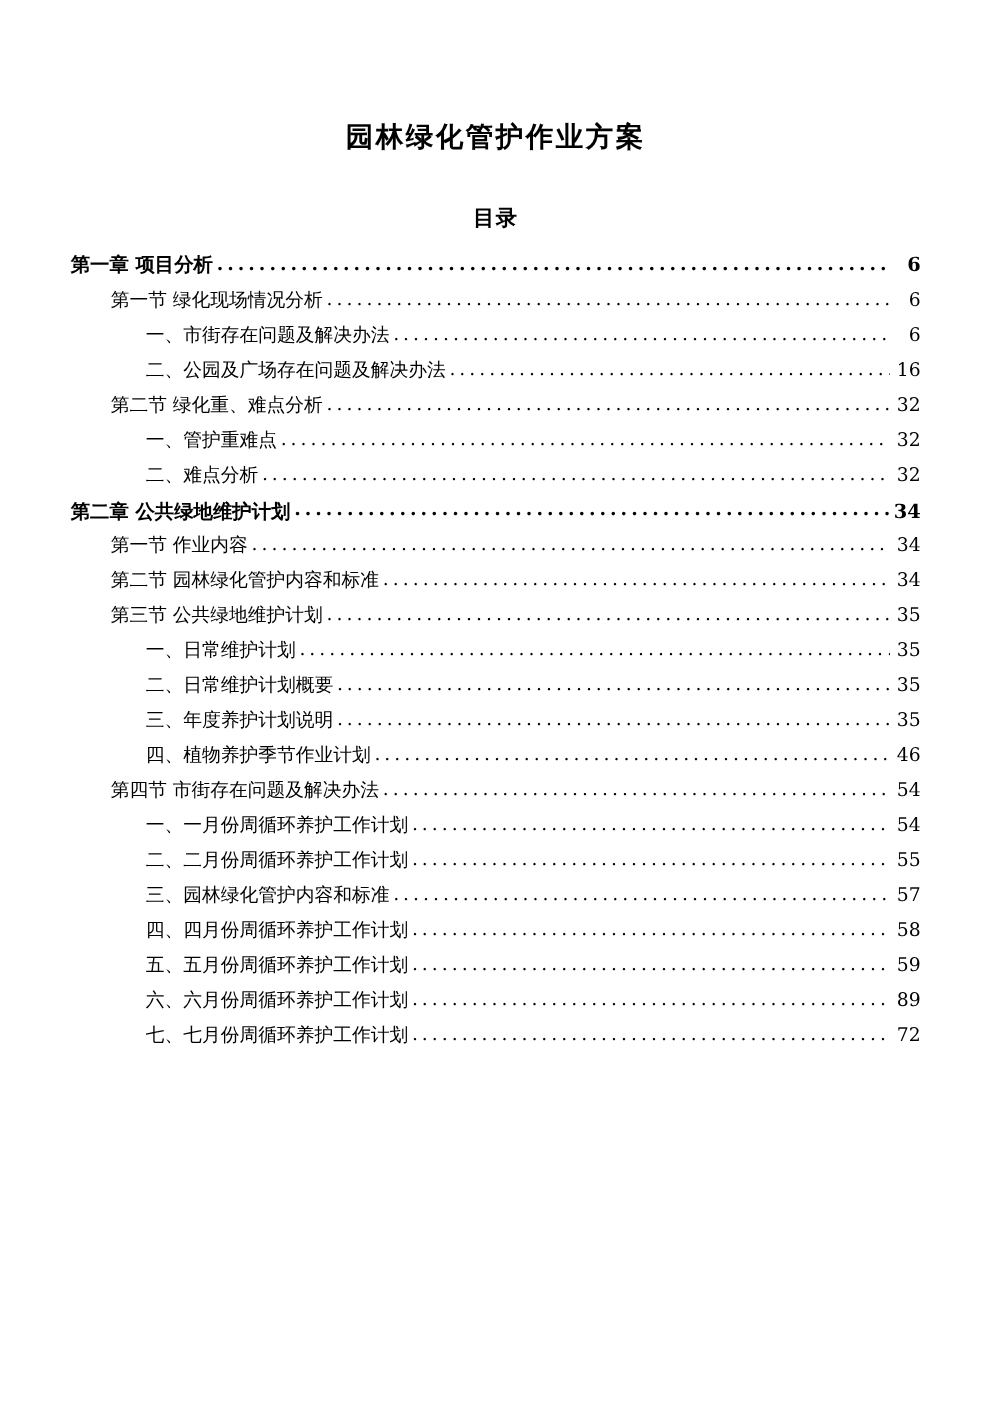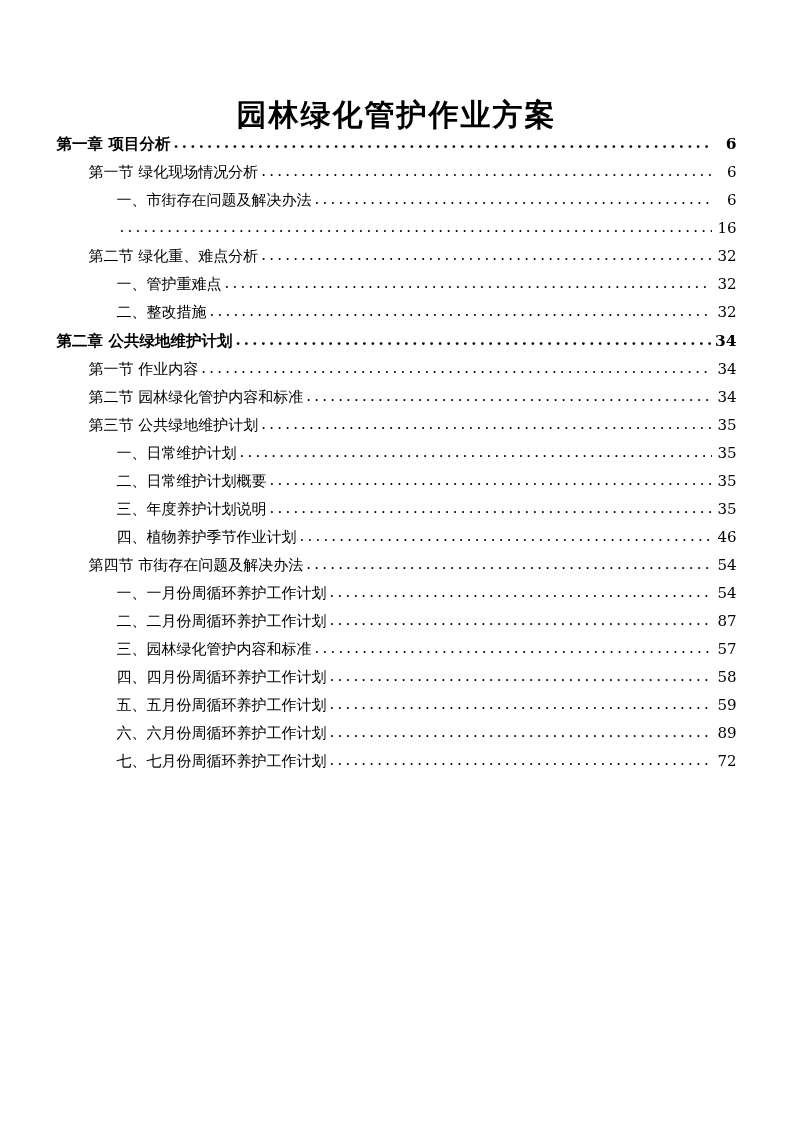--- a/index.html
+++ b/index.html
@@ -19,21 +19,21 @@
     position: relative;
     width: 793px;
     height: 1122px;
     box-sizing: border-box;
     padding: 0;
   }
   .doc-title {
     text-align: center;
     font-family: "DejaVu Serif", "Liberation Serif", serif;
     font-weight: bold;
-    font-size: 30px;
+    font-size: 22px;
     letter-spacing: 2px;
     margin-top: 95px;
     margin-bottom: 0;
   }
   .toc-heading {
     text-align: center;
     font-family: "DejaVu Serif", "Liberation Serif", serif;
     font-weight: bold;
     font-size: 17px;
     margin-top: 38px;
@@ -70,70 +70,73 @@
   .toc-row .page-num {
     flex: 0 0 auto;
     text-align: right;
     min-width: 22px;
   }
   
   .lvl-chapter {
     font-weight: bold;
     padding-left: 0px;
     font-size: 15.5px;
+    align-items: flex-end;
   }
   .lvl-chapter .page-num { font-weight: bold; }
   .lvl-section {
     padding-left: 32px;
   }
   .lvl-sub {
     padding-left: 60px;
     align-items: flex-end;
   }
 </style>
 </head>
 <body>
 
 <div class="page">
 
   <h1 class="doc-title">园林绿化管护作业方案</h1>
 
+  <div class="toc-heading">目录</div>
 
   <div class="toc">
       <div class="toc-row lvl-chapter">
         <span class="label">第一章  项目分析</span>
         <span class="dots">........................................................................................................................</span>
         <span class="page-num">6</span>
       </div>
       <div class="toc-row lvl-section">
         <span class="label">第一节  绿化现场情况分析</span>
         <span class="dots">........................................................................................................................</span>
         <span class="page-num">6</span>
       </div>
       <div class="toc-row lvl-sub">
         <span class="label">一、市街存在问题及解决办法</span>
         <span class="dots">........................................................................................................................</span>
         <span class="page-num">6</span>
       </div>
       <div class="toc-row lvl-sub">
+        <span class="label">二、公园及广场存在问题及解决办法</span>
         <span class="dots">........................................................................................................................</span>
         <span class="page-num">16</span>
       </div>
       <div class="toc-row lvl-section">
         <span class="label">第二节  绿化重、难点分析</span>
         <span class="dots">........................................................................................................................</span>
         <span class="page-num">32</span>
       </div>
       <div class="toc-row lvl-sub">
         <span class="label">一、管护重难点</span>
         <span class="dots">........................................................................................................................</span>
         <span class="page-num">32</span>
       </div>
       <div class="toc-row lvl-sub">
-        <span class="label">二、整改措施</span>
+        <span class="label">二、难点分析</span>
         <span class="dots">........................................................................................................................</span>
         <span class="page-num">32</span>
       </div>
       <div class="toc-row lvl-chapter">
         <span class="label">第二章  公共绿地维护计划</span>
         <span class="dots">........................................................................................................................</span>
         <span class="page-num">34</span>
       </div>
       <div class="toc-row lvl-section">
         <span class="label">第一节  作业内容</span>
@@ -176,21 +179,21 @@
         <span class="page-num">54</span>
       </div>
       <div class="toc-row lvl-sub">
         <span class="label">一、一月份周循环养护工作计划</span>
         <span class="dots">........................................................................................................................</span>
         <span class="page-num">54</span>
       </div>
       <div class="toc-row lvl-sub">
         <span class="label">二、二月份周循环养护工作计划</span>
         <span class="dots">........................................................................................................................</span>
-        <span class="page-num">87</span>
+        <span class="page-num">55</span>
       </div>
       <div class="toc-row lvl-sub">
         <span class="label">三、园林绿化管护内容和标准</span>
         <span class="dots">........................................................................................................................</span>
         <span class="page-num">57</span>
       </div>
       <div class="toc-row lvl-sub">
         <span class="label">四、四月份周循环养护工作计划</span>
         <span class="dots">........................................................................................................................</span>
         <span class="page-num">58</span>

